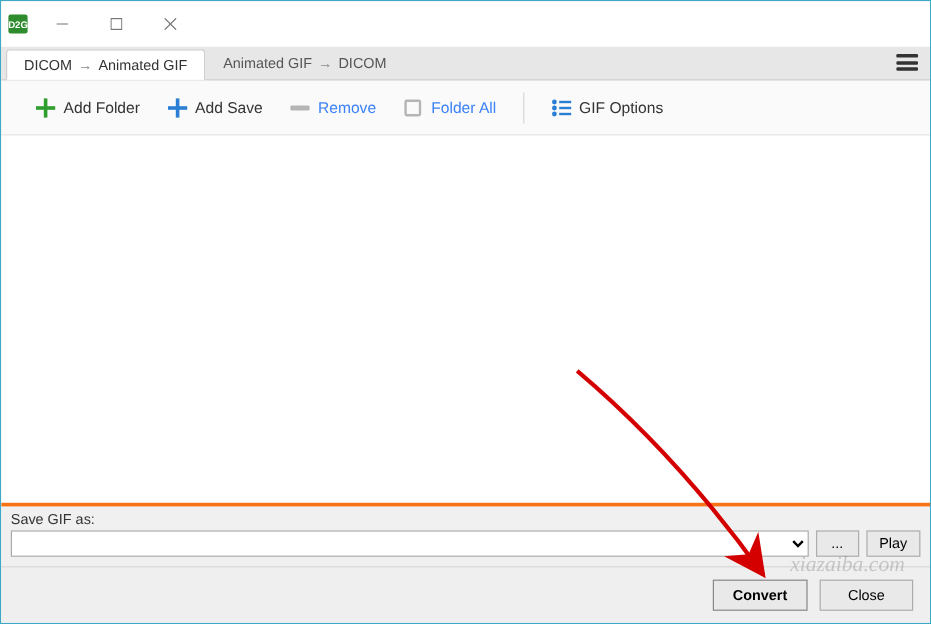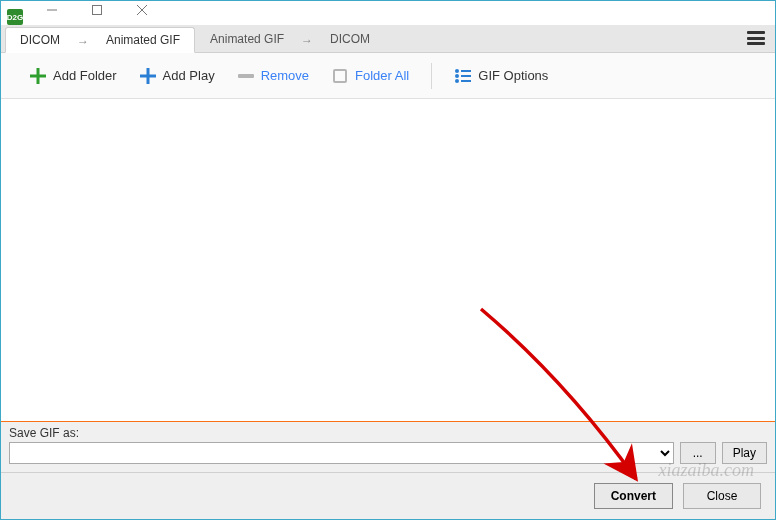--- a/index.html
+++ b/index.html
@@ -3,41 +3,41 @@
 <meta charset="utf-8">
 <style>
   * { box-sizing: border-box; }
   html, body { margin: 0; padding: 0; font-family: "Segoe UI", Arial, sans-serif; font-size: 13px; color: #333; }
   .window {
     width: 776px; height: 520px; border: 1px solid #3fa8c6; background: #fff;
     display: flex; flex-direction: column; position: relative; overflow: hidden;
   }
   
   .titlebar {
-    height: 24px; background: #fff; display: flex; align-items: flex-end;
+    height: 38px; background: #fff; display: flex; align-items: center;
     padding-left: 6px; border-bottom: 0;
   }
   .titlebar .appicon {
     width: 16px; height: 16px; background: #2e8b2e; color: #fff; font-size: 8px; font-weight: bold;
     display: flex; align-items: center; justify-content: center; margin-right: 6px; border-radius: 2px;
   }
   .titlebar .title { color: #6a6a6a; font-size: 12px; flex: 1; }
   .winbtns { display: flex; height: 30px; }
   .winbtn {
     width: 45px; height: 30px; display: flex; align-items: center; justify-content: center;
     color: #777; font-size: 13px; cursor: pointer;
   }
   .winbtn svg { width: 10px; height: 10px; display: block; }
   
   .tabstrip {
     height: 28px; background: #e7e7e7; display: flex; align-items: flex-end;
     padding-left: 4px; border-bottom: 1px solid #d0d0d0; position: relative;
   }
   .tab {
-    height: 26px; padding: 0 14px; display: flex; align-items: center; gap: 17px;
+    height: 26px; padding: 0 14px; display: flex; align-items: center; gap: 5px;
     font-size: 12px; color: #555; cursor: pointer; border: 1px solid transparent;
   }
   .tab.active {
     background: #fff; border: 1px solid #cfcfcf; border-bottom: 1px solid #fff;
     margin-bottom: -1px; border-radius: 3px 3px 0 0; color: #333;
   }
   .tab .arrow { color: #888; font-size: 12px; }
   .hamburger {
     position: absolute; right: 8px; top: 4px; width: 22px; height: 18px;
     display: flex; flex-direction: column; justify-content: space-between; cursor: pointer; padding: 2px;
@@ -56,21 +56,21 @@
   .tbtn .ico { width: 18px; height: 18px; display: flex; align-items: center; justify-content: center; }
   .plus-ico svg { width: 18px; height: 18px; }
   .minus-ico { width: 16px; height: 4px; background: #b5b5b5; border-radius: 1px; }
   .square-ico { width: 14px; height: 14px; border: 2px solid #b5b5b5; border-radius: 2px; }
   .list-ico svg { width: 18px; height: 16px; }
   .tsep { width: 1px; height: 26px; background: #d8d8d8; margin: 0 6px; }
   
   .mainarea { flex: 1; background: #fff; }
   
   .saverow {
-    border-top: 1px solid #f97316; border-bottom: 1px solid #d0d0d0;
+    border-top: 3px solid #f97316; border-bottom: 1px solid #d0d0d0;
     background: #f0f0f0; padding: 4px 8px 8px 8px;
   }
   .saverow .label { font-size: 12px; color: #333; margin-bottom: 2px; }
   .saverow .row { display: flex; gap: 6px; align-items: center; }
   .saverow select {
     flex: 1; height: 22px; border: 1px solid #aaa; background: #fff; font-size: 12px; padding: 0 4px;
   }
   .minibtn {
     height: 22px; min-width: 36px; padding: 0 10px; border: 1px solid #adadad;
     background: #e9e9e9; font-size: 12px; cursor: pointer; display: flex; align-items: center; justify-content: center;
@@ -148,21 +148,21 @@
       </span>
       <span>Add Folder</span>
     </div>
     <div class="tbtn">
       <span class="ico plus-ico">
         <svg viewBox="0 0 18 18">
             <rect x="7.5" y="1" width="3" height="16" fill="#2a7fd4"></rect>
             <rect x="1" y="7.5" width="16" height="3" fill="#2a7fd4"></rect>
           </svg>
       </span>
-      <span>Add Play</span>
+      <span>Add Save</span>
     </div>
     <div class="tbtn disabled">
       <span class="ico">
           <span class="minus-ico"></span>
         </span>
       <span>Remove</span>
     </div>
     <div class="tbtn disabled">
       <span class="ico">
           <span class="square-ico"></span>

